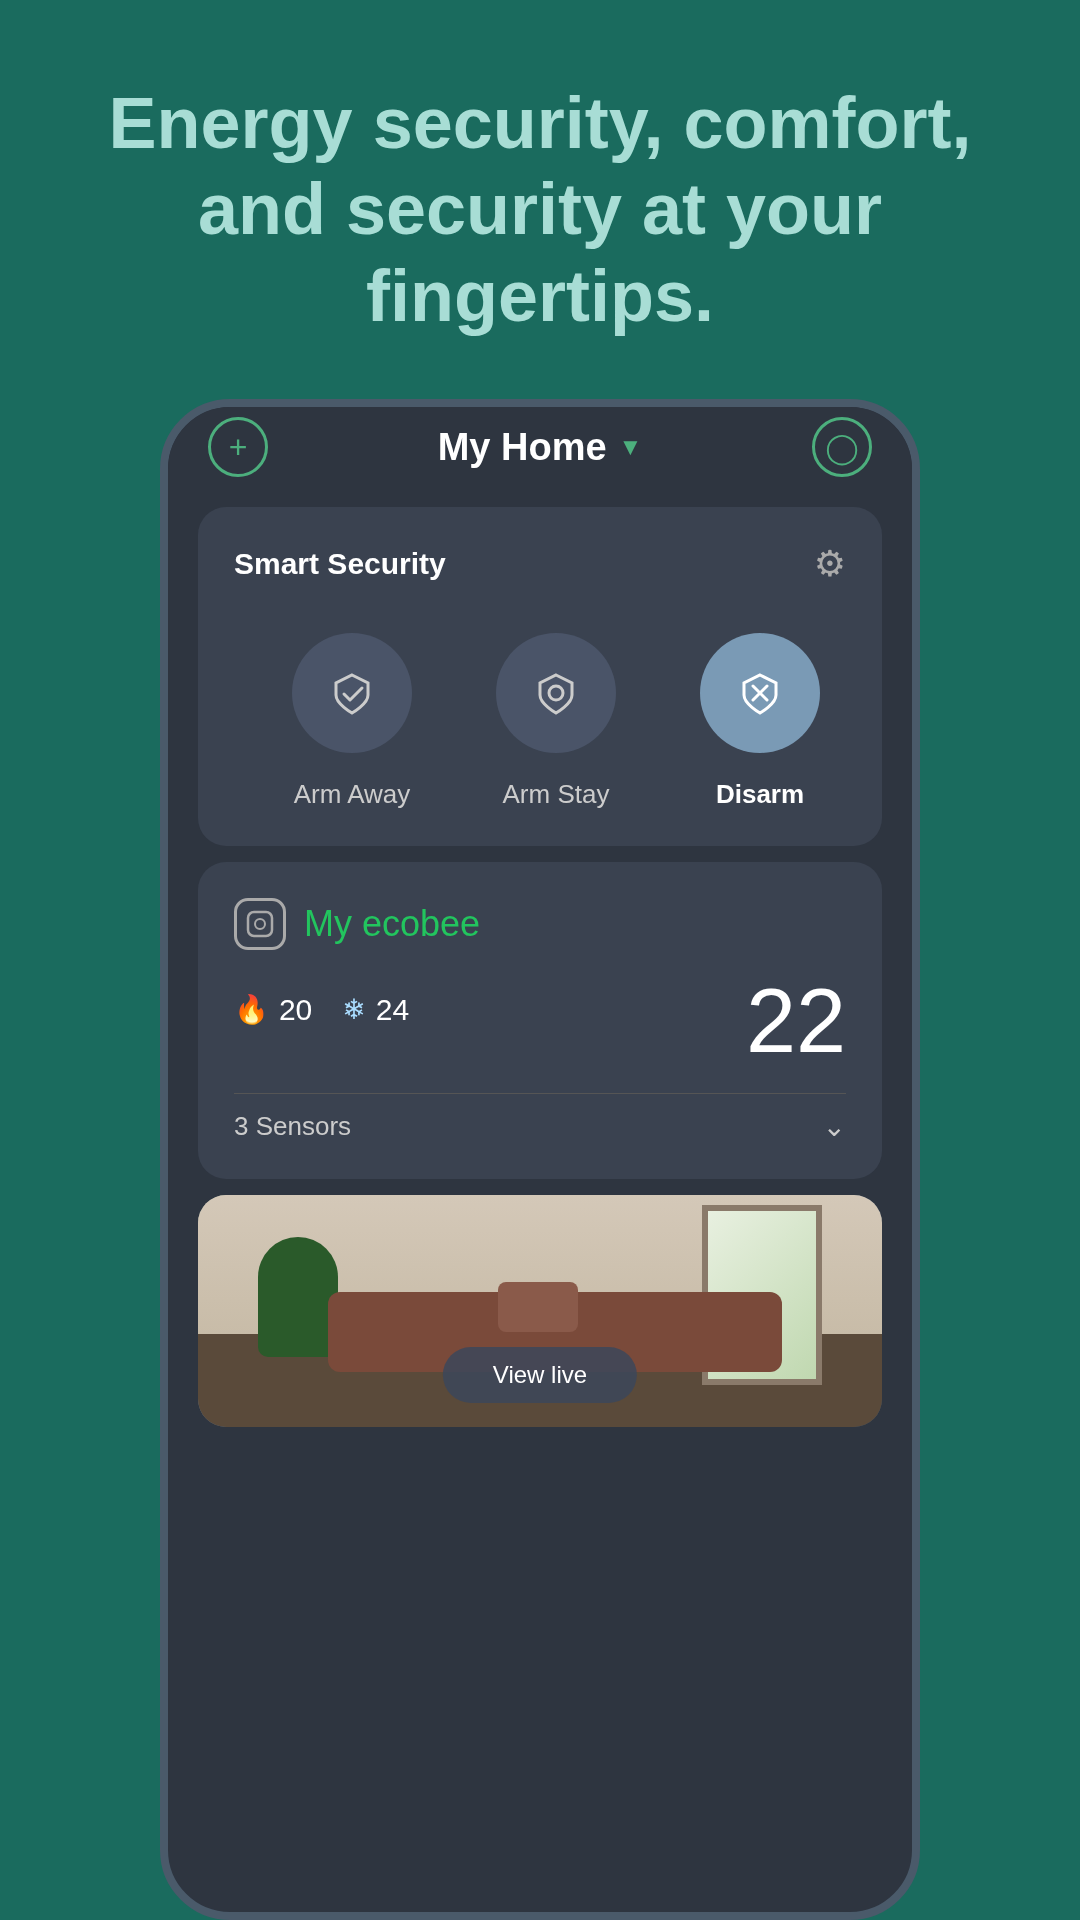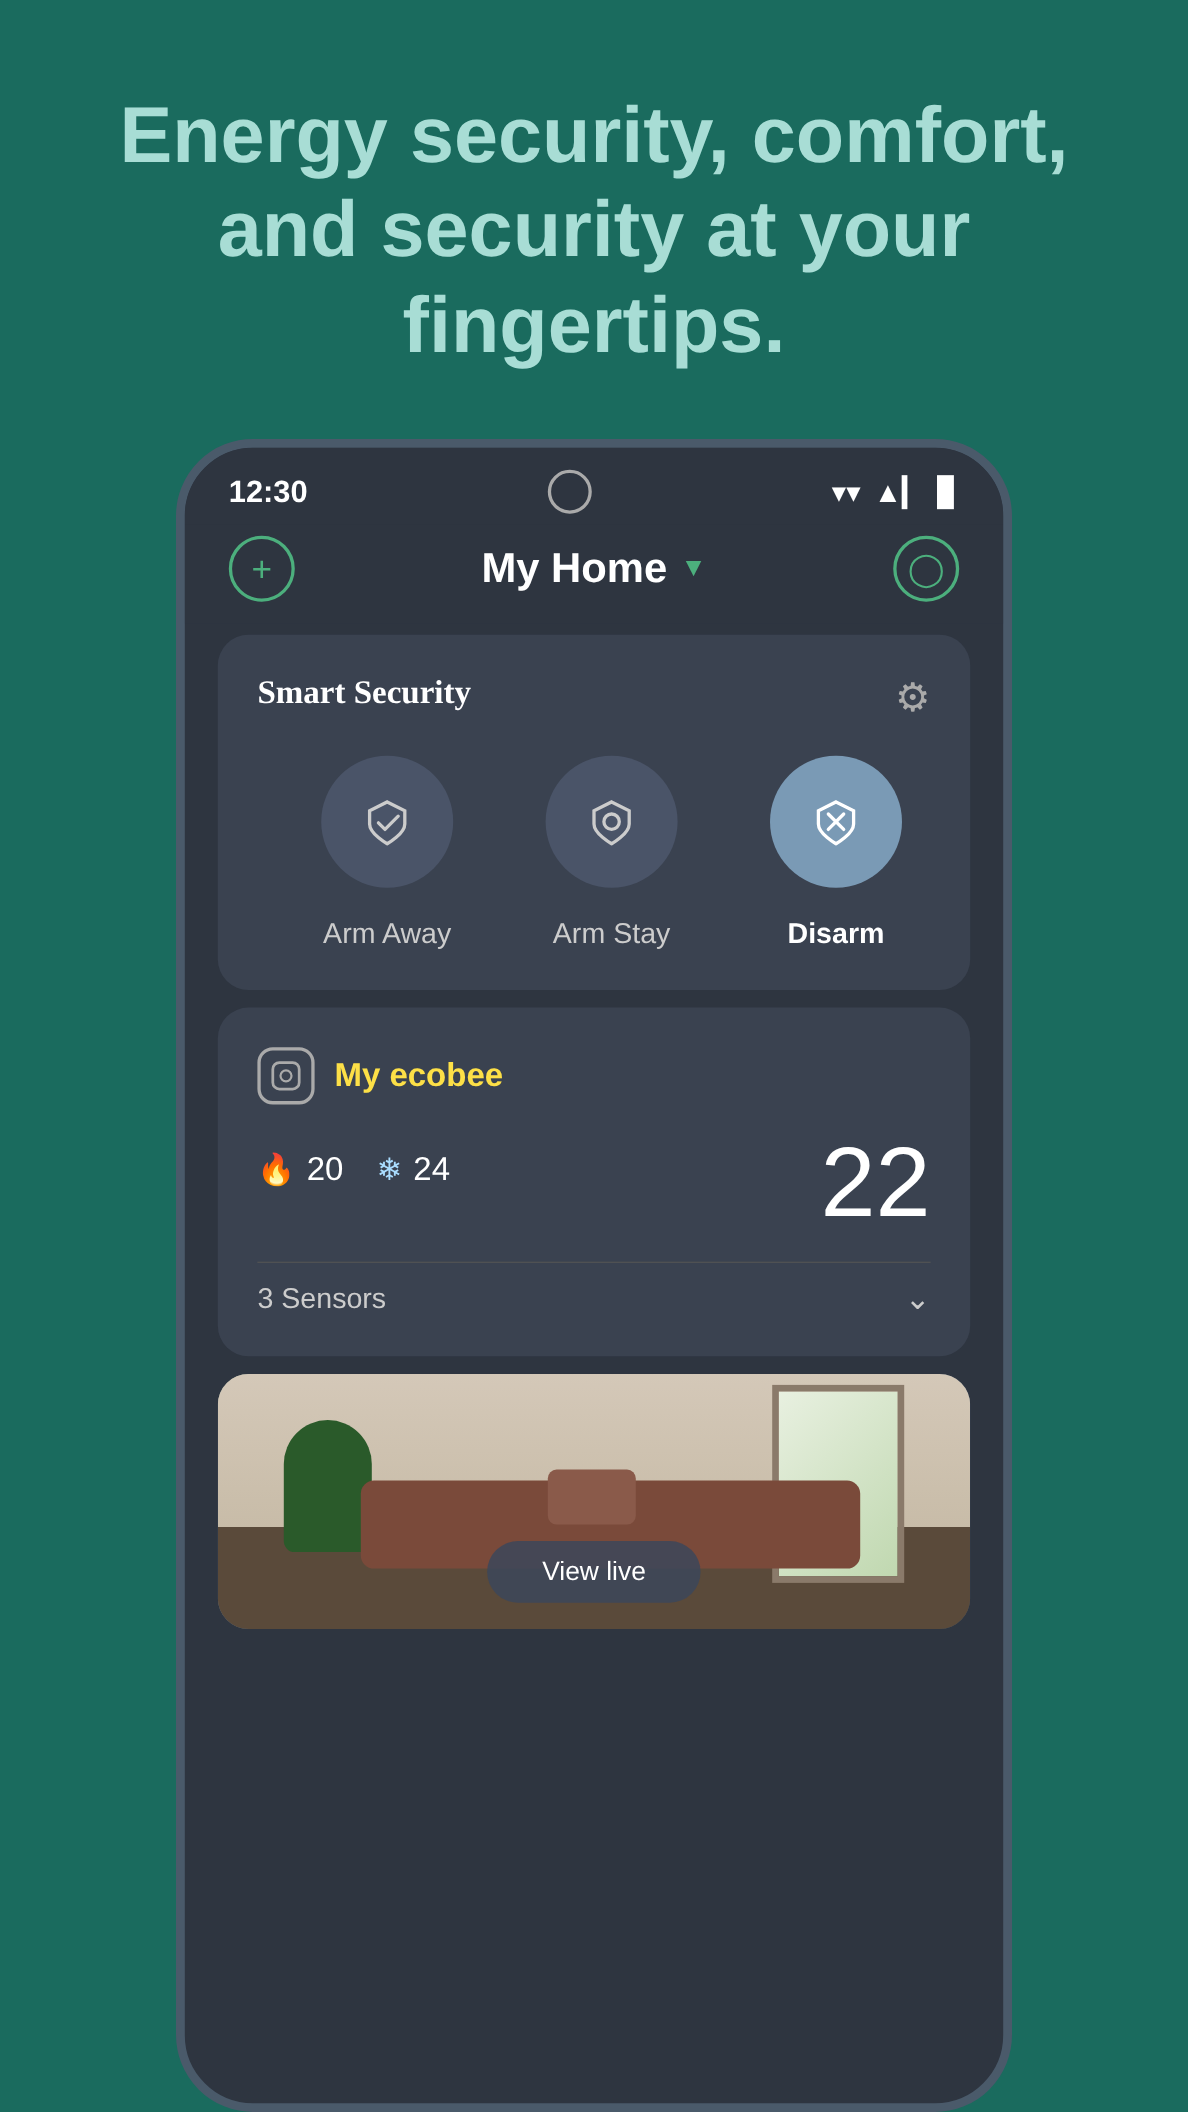--- a/index.html
+++ b/index.html
@@ -135,23 +135,23 @@
     }
 
     .card {
       background: #3a4250;
       border-radius: 28px;
       padding: 36px;
     }
 
     .card-header {
       display: flex;
+      align-items: center;
       justify-content: space-between;
-      margin-bottom: 32px;
-      font-family: Liberation Serif, serif;
+      margin-bottom: 48px;
     }
 
     .card-title {
       color: white;
       font-size: 30px;
       font-weight: 700;
     }
 
     .gear-btn {
       color: #aaa;
@@ -215,23 +215,23 @@
       border: 3px solid #aaa;
       border-radius: 14px;
       display: flex;
       align-items: center;
       justify-content: center;
       color: #aaa;
       font-size: 28px;
     }
 
     .ecobee-name {
-      color: #fde047;
-      font-size: 30px;
-      font-weight: 700;
+      color: #22c55e;
+      font-size: 36px;
+      font-weight: 400;
     }
 
     .ecobee-temps {
       display: flex;
       align-items: center;
       gap: 30px;
       margin-bottom: 24px;
     }
 
     .temp-item {
@@ -429,29 +429,20 @@
       white-space: nowrap;
     }
   </style>
 </head>
 <body>
 
 <p class="hero-text">Energy security, comfort, and security at your fingertips.</p>
 
 <div class="phone-wrapper">
 
-  <div class="status-bar">
-    <span class="status-time">12:30</span>
-    <div class="status-camera"></div>
-    <div class="status-icons">
-      <span class="wifi-icon">▾▾</span>
-      <span class="signal-icon">▲▎</span>
-      <span class="battery-icon">▊</span>
-    </div>
-  </div>
 
   <div class="nav-bar">
     <div class="nav-add-btn">
       <span>+</span>
     </div>
     <div class="nav-title">
       <span>My Home</span>
       <span class="nav-dropdown-icon">▼</span>
     </div>
     <div class="nav-profile-btn">

